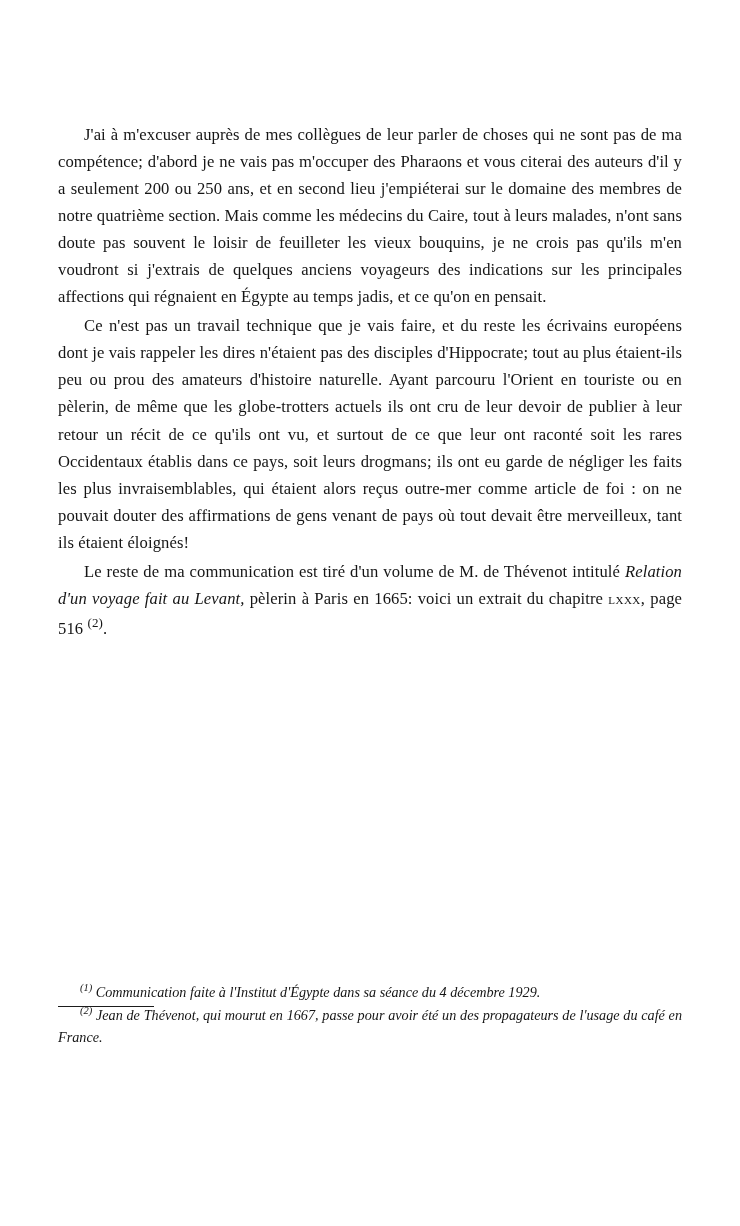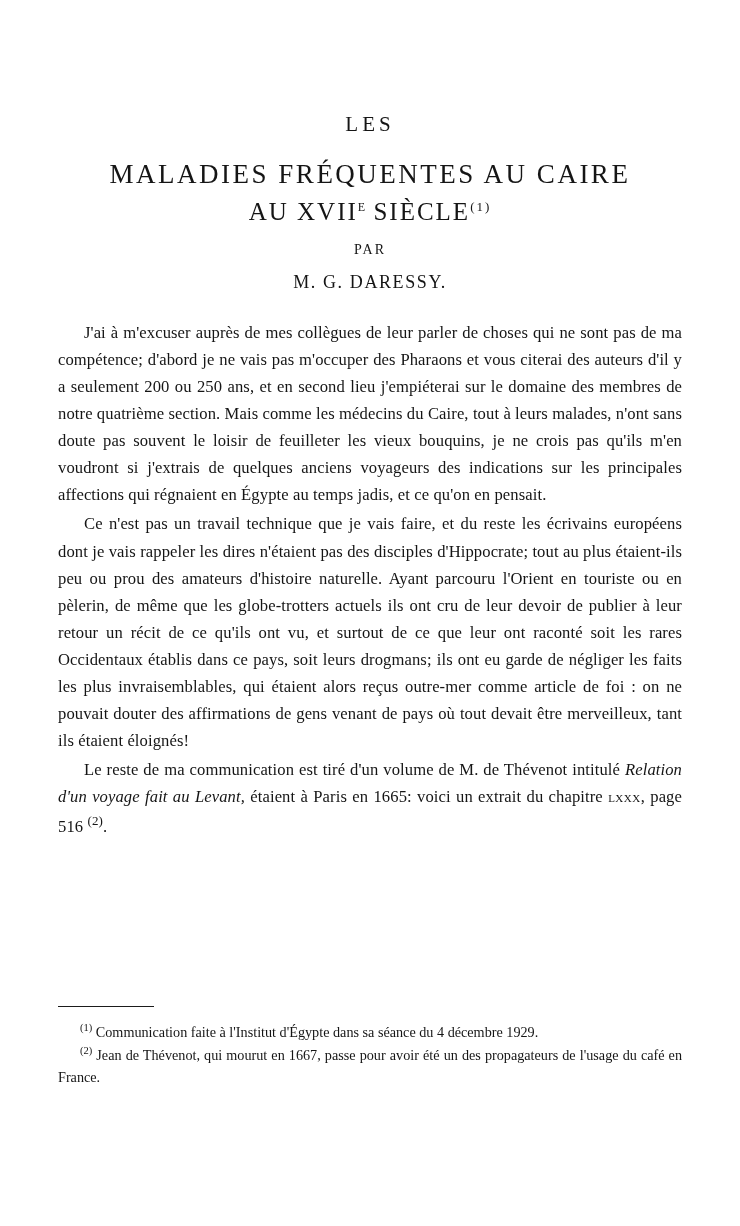--- a/index.html
+++ b/index.html
@@ -98,54 +98,48 @@
     position: absolute;
     left: 58px;
     top: 1006px;
     width: 96px;
     height: 1px;
     background: #1b1b1b;
   }
   .footnotes {
     position: absolute;
     left: 58px;
-    top: 1020px;
+    top: 980px;
     width: 624px;
     font-size: 14.2px;
     line-height: 1.52;
     text-align: justify;
+    font-style: italic;
   }
   .footnotes p {
     margin: 0;
     text-indent: 22px;
   }
   .fn-mark {
     font-size: 10.5px;
     vertical-align: super;
   }
 </style>
 </head>
 <body>
 
 <div class="page">
 
   <div class="content">
 
-    <div class="title-block">
-      <div class="title-les">LES</div>
-      <div class="title-main">MALADIES FRÉQUENTES AU CAIRE</div>
-      <div class="title-sub"><span>AU XVII</span><span class="sup">E</span><span> SIÈCLE</span><span class="sup-small">(1)</span></div>
-      <div class="par-line">PAR</div>
-      <div class="author">M. G. DARESSY.</div>
-    </div>
 
     <div class="body-text">
       <p>J'ai à m'excuser auprès de mes collègues de leur parler de choses qui ne sont pas de ma compétence; d'abord je ne vais pas m'occuper des Pharaons et vous citerai des auteurs d'il y a seulement 200 ou 250 ans, et en second lieu j'empiéterai sur le domaine des membres de notre quatrième section. Mais comme les médecins du Caire, tout à leurs malades, n'ont sans doute pas souvent le loisir de feuilleter les vieux bouquins, je ne crois pas qu'ils m'en voudront si j'extrais de quelques anciens voyageurs des indications sur les principales affections qui régnaient en Égypte au temps jadis, et ce qu'on en pensait.</p>
       <p>Ce n'est pas un travail technique que je vais faire, et du reste les écrivains européens dont je vais rappeler les dires n'étaient pas des disciples d'Hippocrate; tout au plus étaient-ils peu ou prou des amateurs d'histoire naturelle. Ayant parcouru l'Orient en touriste ou en pèlerin, de même que les globe-trotters actuels ils ont cru de leur devoir de publier à leur retour un récit de ce qu'ils ont vu, et surtout de ce que leur ont raconté soit les rares Occidentaux établis dans ce pays, soit leurs drogmans; ils ont eu garde de négliger les faits les plus invraisemblables, qui étaient alors reçus outre-mer comme article de foi : on ne pouvait douter des affirmations de gens venant de pays où tout devait être merveilleux, tant ils étaient éloignés!</p>
-      <p><span>Le reste de ma communication est tiré d'un volume de M. de Thévenot intitulé </span><span class="ital">Relation d'un voyage fait au Levant,</span><span> étaient à Paris en 1665: voici un extrait du chapitre </span><span class="smallcaps">LXXX</span><span>, page 516 </span><span class="sup-small">(2)</span><span>.</span></p>
+      <p><span>Le reste de ma communication est tiré d'un volume de M. de Thévenot intitulé </span><span class="ital">Relation d'un voyage fait au Levant,</span><span> pèlerin à Paris en 1665: voici un extrait du chapitre </span><span class="smallcaps">LXXX</span><span>, page 516 </span><span class="sup-small">(2)</span><span>.</span></p>
     </div>
 
   </div>
 
   <div class="footnote-rule"></div>
 
   <div class="footnotes">
     <p><span class="fn-mark">(1)</span> <span>Communication faite à l'Institut d'Égypte dans sa séance du 4 décembre 1929.</span></p>
     <p><span class="fn-mark">(2)</span> <span>Jean de Thévenot, qui mourut en 1667, passe pour avoir été un des propagateurs de l'usage du café en France.</span></p>
   </div>

